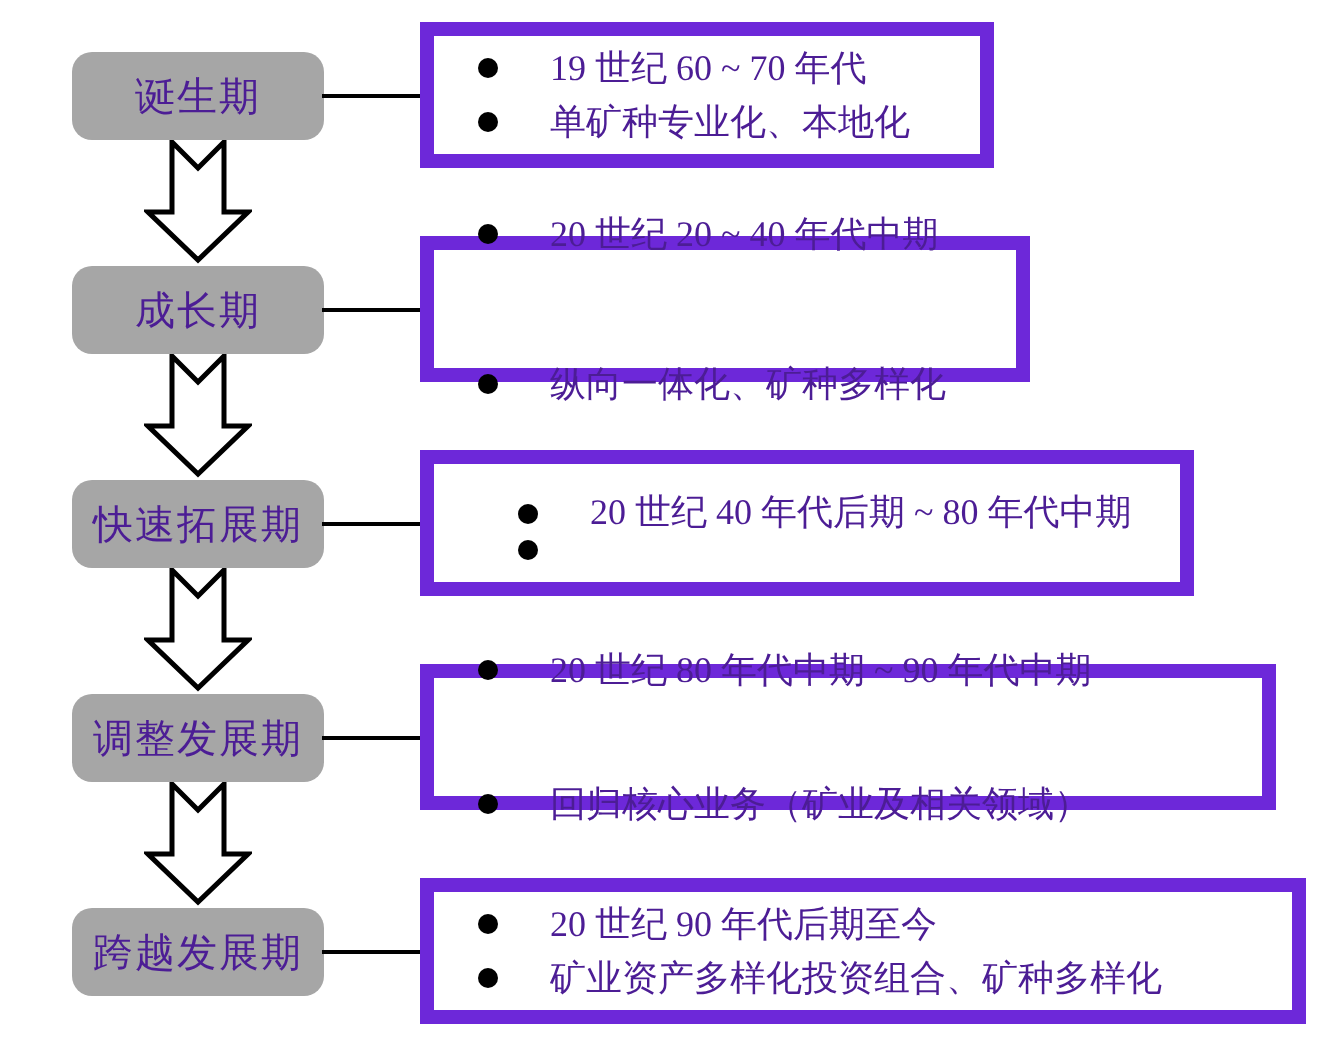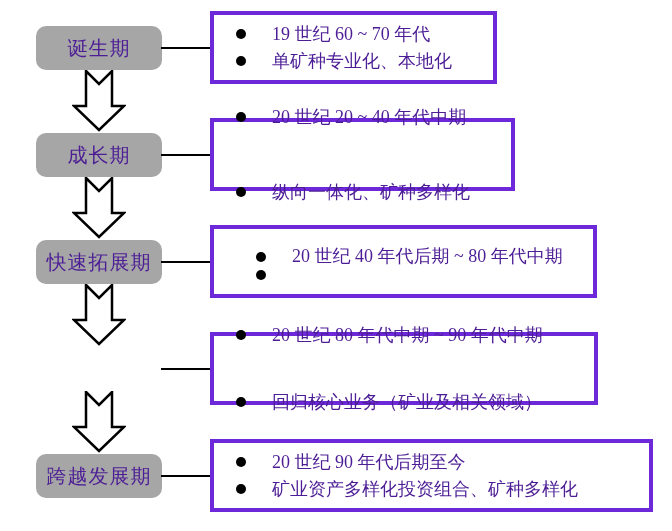--- a/index.html
+++ b/index.html
@@ -17,21 +17,21 @@
     background:#a6a6a6;border-radius:10px;
     display:flex;align-items:center;justify-content:center;
   }
   .stage-label{font-size:20px;letter-spacing:1px;white-space:nowrap;}
   .connector{
     position:absolute;left:161px;top:36px;width:49px;height:2px;
     background:#000;
   }
   .detail-box{
     position:absolute;left:210px;top:0;height:73px;
-    background:#ffffff;border:4px solid #6d28d9;
+    background:#ffffff;border:7px solid #6d28d9;
     box-sizing:border-box;
     display:flex;flex-direction:column;justify-content:center;
     padding-left:22px;
   }
   .bullet-line{display:flex;align-items:center;line-height:27px;white-space:nowrap;}
   .bullet{
     width:10px;height:10px;border-radius:50%;background:#000;
     margin-right:26px;flex-shrink:0;
   }
   .bullet-text{font-size:18px;}
@@ -95,22 +95,25 @@
       <div class="bullet-line">
         <span class="bullet"></span>
       </div>
     </div>
     <svg class="arrow" viewBox="0 0 54 62">
       <path d="M 14 1 L 27 14 L 40 1 L 40 36 L 52 36 L 27 60 L 2 36 L 14 36 Z" fill="#ffffff" stroke="#000000" stroke-width="2.5" stroke-linejoin="miter"></path>
     </svg>
   </div>
 
   <div class="row" style="top: 332px;">
+    <div class="stage-box">
+      <span class="stage-label">调整发展期</span>
+    </div>
     <div class="connector"></div>
-    <div class="detail-box" style="width: 388px; gap: 40px;">
+    <div class="detail-box" style="width: 428px; gap: 40px;">
       <div class="bullet-line">
         <span class="bullet"></span>
         <span class="bullet-text">20 世纪 80 年代中期 ~ 90 年代中期</span>
       </div>
       <div class="bullet-line">
         <span class="bullet"></span>
         <span class="bullet-text">回归核心业务（矿业及相关领域）</span>
       </div>
     </div>
     <svg class="arrow" viewBox="0 0 54 62">

